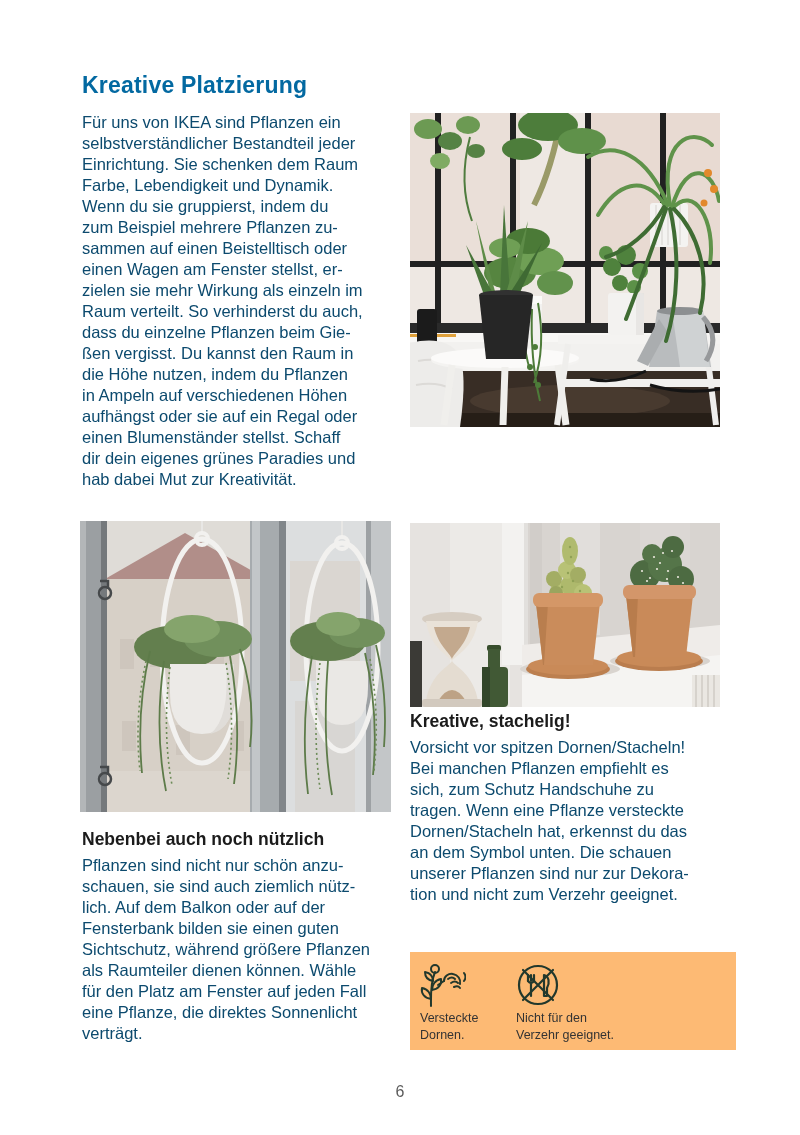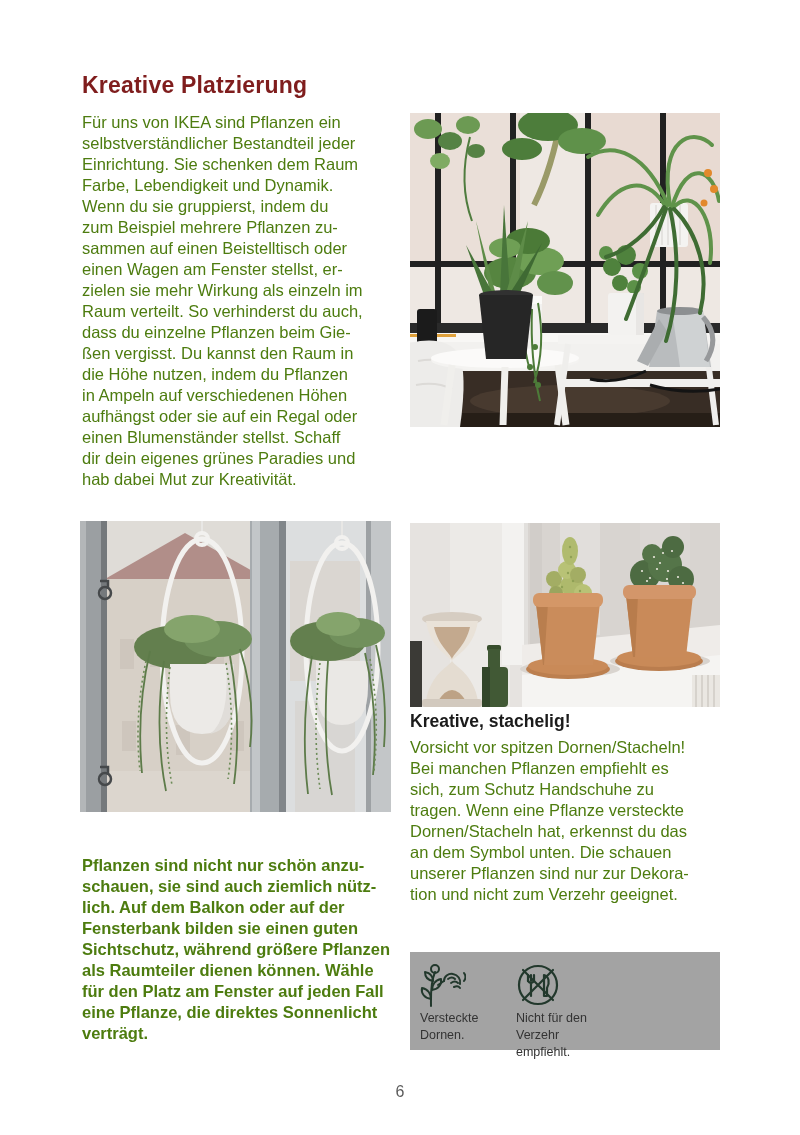--- a/index.html
+++ b/index.html
@@ -3,36 +3,36 @@
 <meta charset="utf-8">
 <style>
   html,body { margin:0; padding:0; background:#ffffff; }
   .page {
     position:relative; width:800px; height:1135px; margin:0 auto;
     background:#ffffff; overflow:hidden;
     font-family:"Liberation Sans","DejaVu Sans",sans-serif;
   }
   .h1 {
     position:absolute; left:82px; top:72px; margin:0;
-    font-size:23px; font-weight:bold; color:#7f1d1d; letter-spacing:.2px;
+    font-size:23px; font-weight:bold; color:#0369a1; letter-spacing:.2px;
   }
   .h2 {
     position:absolute; margin:0;
     font-size:17.5px; font-weight:bold; color:#1b1b1b;
   }
   .body-text {
     position:absolute; margin:0;
-    font-size:16.5px; line-height:21px; color:#4d7c0f;
+    font-size:16.5px; line-height:21px; color:#0c4a6e;
     white-space:pre-line;
   }
   #intro    { left:82px;  top:112px; width:330px; }
   #spiky-h  { left:410px; top:711px; }
   #spiky-b  { left:410px; top:737px; width:320px; }
   #useful-h { left:82px;  top:829px; }
-  #useful-b { left:82px;  top:855px; width:330px;font-weight:bold; }
+  #useful-b { left:82px;  top:855px; width:330px; }
   .photo { position:absolute; display:block; }
   #photo1 { left:410px; top:113px; }
   #photo2 { left:80px;  top:521px; }
   #photo3 { left:410px; top:523px; }
   .legend {
     position:absolute; left:410px; top:952px; width:310px; height:98px;
     background:#c6dcc2;
   }
   .legend-item { position:absolute; top:11px; }
   .legend-item:nth-child(1) { left:10px;  width:94px; }
@@ -343,31 +343,32 @@
   <h2 id="spiky-h" class="h2">Kreative, stachelig!</h2>
   <p id="spiky-b" class="body-text">Vorsicht vor spitzen Dornen/Stacheln!
 Bei manchen Pflanzen empfiehlt es
 sich, zum Schutz Handschuhe zu
 tragen. Wenn eine Pflanze versteckte
 Dornen/Stacheln hat, erkennst du das
 an dem Symbol unten. Die schauen
 unserer Pflanzen sind nur zur Dekora-
 tion und nicht zum Verzehr geeignet.</p>
 
+  <h2 id="useful-h" class="h2">Nebenbei auch noch nützlich</h2>
   <p id="useful-b" class="body-text">Pflanzen sind nicht nur schön anzu-
 schauen, sie sind auch ziemlich nütz-
 lich. Auf dem Balkon oder auf der
 Fensterbank bilden sie einen guten
 Sichtschutz, während größere Pflanzen
 als Raumteiler dienen können. Wähle
 für den Platz am Fenster auf jeden Fall
 eine Pflanze, die direktes Sonnenlicht
 verträgt.</p>
 
-  <div class="legend" style="background-color: #a3a3a3;">
+  <div class="legend" style="background-color: #fdba74; padding-left: 16px;">
     <div class="legend-item">
       <svg class="legend-icon" width="46" height="44" viewBox="0 0 46 44" fill="none" stroke="currentColor" stroke-width="2" stroke-linecap="round" stroke-linejoin="round" style="color: rgb(34, 56, 44);">
         <path d="M11,43 C11,34 10,21 15,9"></path>
         <path d="M11,36 C4,35 1,30 2,25 C8,26 11,31 11,36 Z"></path>
         <path d="M12,27 C19,26 22,21 21,16 C15,17 12,22 12,27 Z"></path>
         <path d="M13,18 C7,17 5,13 5,9 C10,10 13,13 13,18 Z"></path>
         <circle cx="15" cy="6" r="4"></circle>
         <path d="M24,18 l-6,4"></path>
         <path d="M24,18 c0,-5 5,-8 9,-7 c5,1 8,5 7,10"></path>
         <path d="M28,16 q4,-3 7,0"></path>
@@ -381,19 +382,19 @@
     <div class="legend-item">
       <svg class="legend-icon" width="44" height="44" viewBox="0 0 44 44" fill="none" stroke="currentColor" stroke-width="2.2" stroke-linecap="round" stroke-linejoin="round" style="color: rgb(34, 56, 44);">
         <circle cx="22" cy="22" r="19"></circle>
         <path d="M12,12 v6 M15,12 v6 M18,12 v6"></path>
         <path d="M12,18 q3,4 6,0"></path>
         <path d="M15,21 v12"></path>
         <path d="M28,12 C33,13 34,20 31,25 L31,33 L28,33 Z"></path>
         <path d="M7,7 L37,37 M37,7 L7,37"></path>
       </svg>
       <div class="legend-label">Nicht für den
-Verzehr empfiehlt.</div>
+Verzehr geeignet.</div>
     </div>
   </div>
 
   <div class="page-number">6</div>
 
 </div>
 
 </body></html>

